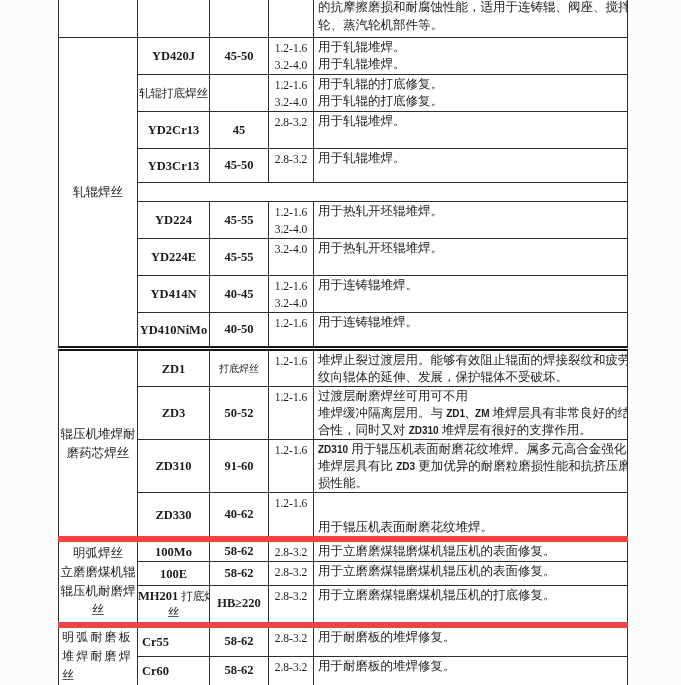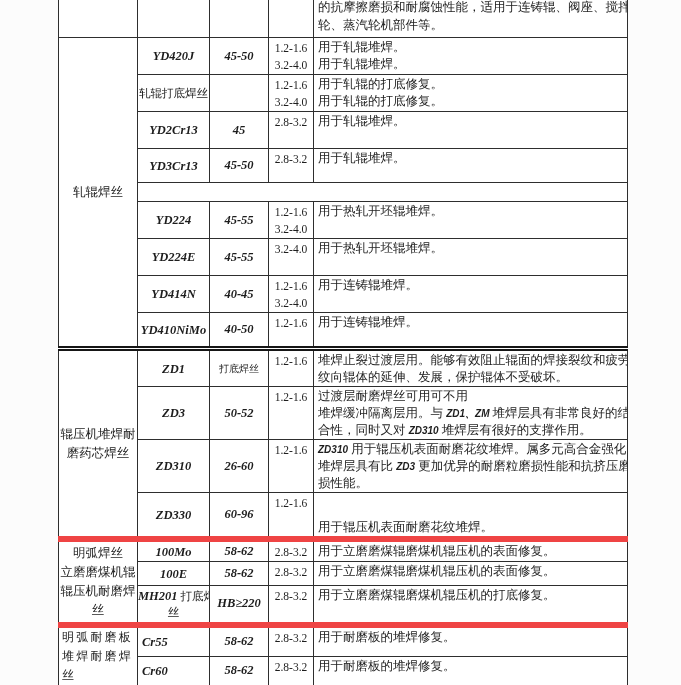--- a/index.html
+++ b/index.html
@@ -65,21 +65,21 @@
   }
   
   td.app{
     vertical-align:top;
     text-align:left;
     font-size:12.5px;
     line-height:17px;
     padding:1px 2px 0 4px;
   }
   td.app.vbottom{vertical-align:bottom;padding-bottom:3px;line-height:18px;}
-  .b{font-weight:bold;font-family:"Liberation Serif", serif;font-style:italic;}
+  .b{font-weight:bold;font-family:"Liberation Serif", serif;}
   .sans{font-weight:bold;font-family:"Liberation Sans", sans-serif;font-size:10px;margin-top:32px;}
 </style>
 </head>
 <body style="background: rgb(252, 252, 252); color: rgb(29, 29, 29);">
 
 <table>
   <colgroup>
     <col style="width:79px">
     <col style="width:72px">
     <col style="width:59px">
@@ -233,35 +233,35 @@
         <td class="app">
           <div class="line"><span class="cjk">过渡层耐磨焊丝可用可不用</span></div>
           <div class="line"><span class="cjk">堆焊缓冲隔离层用。与 </span><span class="b sans">ZD1、ZM</span><span class="cjk"> 堆焊层具有非常良好的结</span></div>
           <div class="line"><span class="cjk">合性，同时又对 </span><span class="b sans">ZD310</span><span class="cjk"> 堆焊层有很好的支撑作用。</span></div>
         </td>
       </tr>
       <tr style="height: 51px;">
         <td class="model">
           <div class="line"><span class="b">ZD310</span></div>
         </td>
-        <td class="hard"><span class="b">26-60</span></td>
+        <td class="hard"><span class="b">91-60</span></td>
         <td class="diam">
           <div class="line"><span>1.2-1.6</span></div>
         </td>
         <td class="app">
           <div class="line"><span class="b sans">ZD310</span><span class="cjk"> 用于辊压机表面耐磨花纹堆焊。属多元高合金强化，</span></div>
           <div class="line"><span class="cjk">堆焊层具有比 </span><span class="b sans">ZD3</span><span class="cjk"> 更加优异的耐磨粒磨损性能和抗挤压磨</span></div>
           <div class="line"><span class="cjk">损性能。</span></div>
         </td>
       </tr>
       <tr style="height: 37px;">
         <td class="model">
           <div class="line"><span class="b">ZD330</span></div>
         </td>
-        <td class="hard"><span class="b">60-96</span></td>
+        <td class="hard"><span class="b">40-62</span></td>
         <td class="diam">
           <div class="line"><span>1.2-1.6</span></div>
         </td>
         <td class="app" style="padding-top: 26px;">
           <div class="line"><span class="cjk">用于辊压机表面耐磨花纹堆焊。</span></div>
         </td>
       </tr>
       <tr class="thick-top" style="height: 21px;">
         <td class="cat" rowspan="3">
           <div class="line"><span class="cjk">明弧焊丝</span></div>

